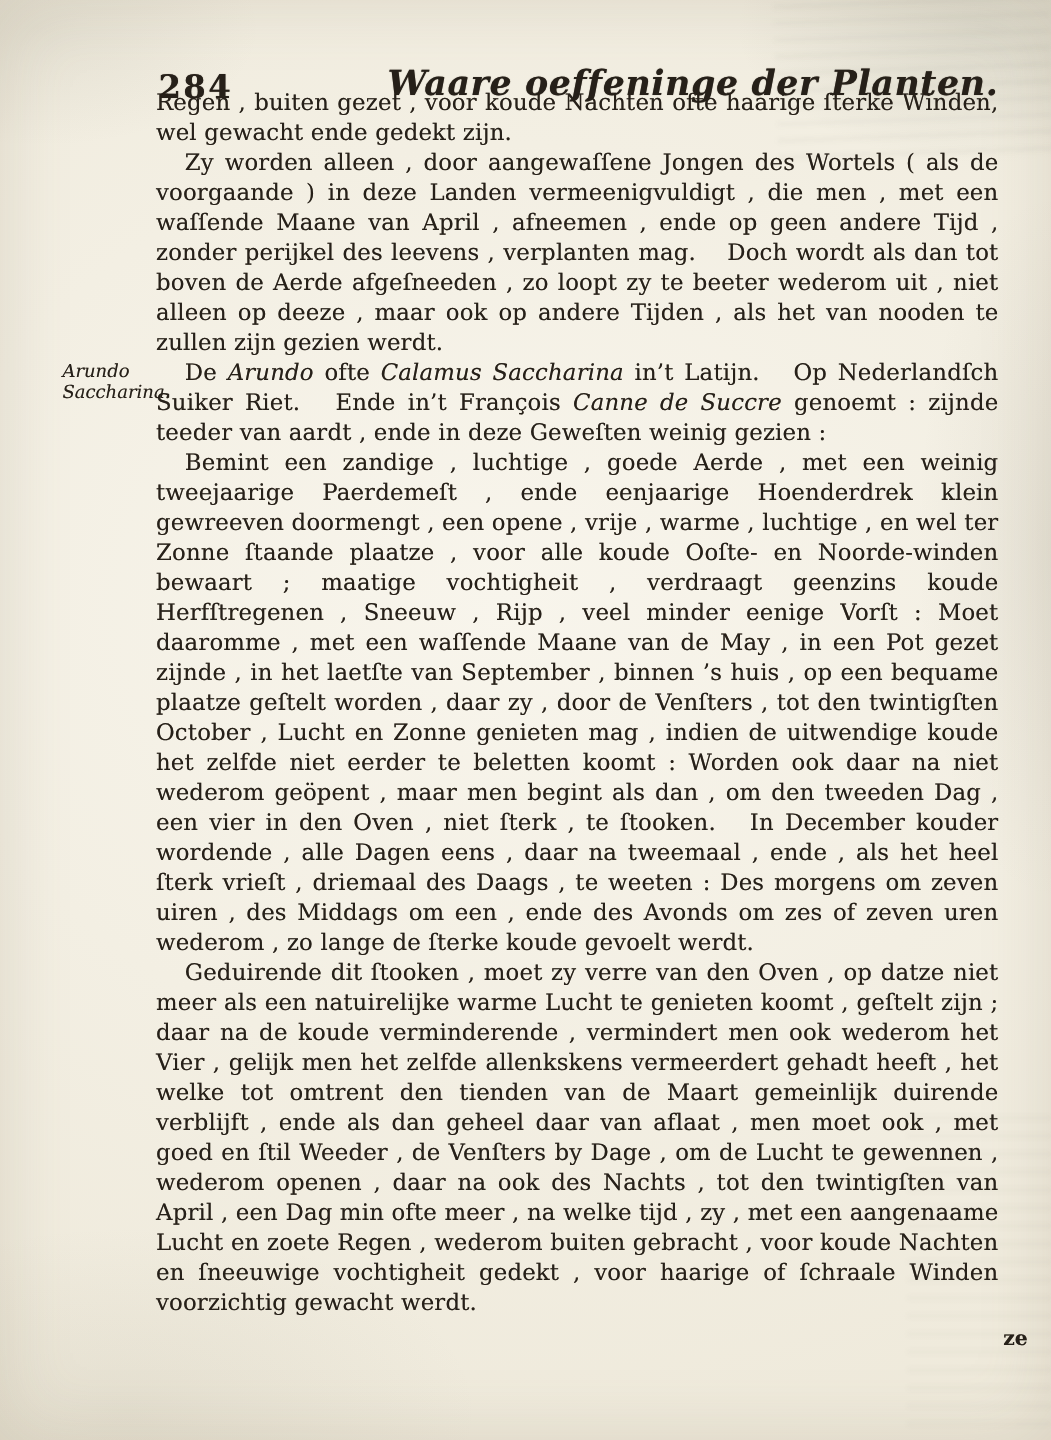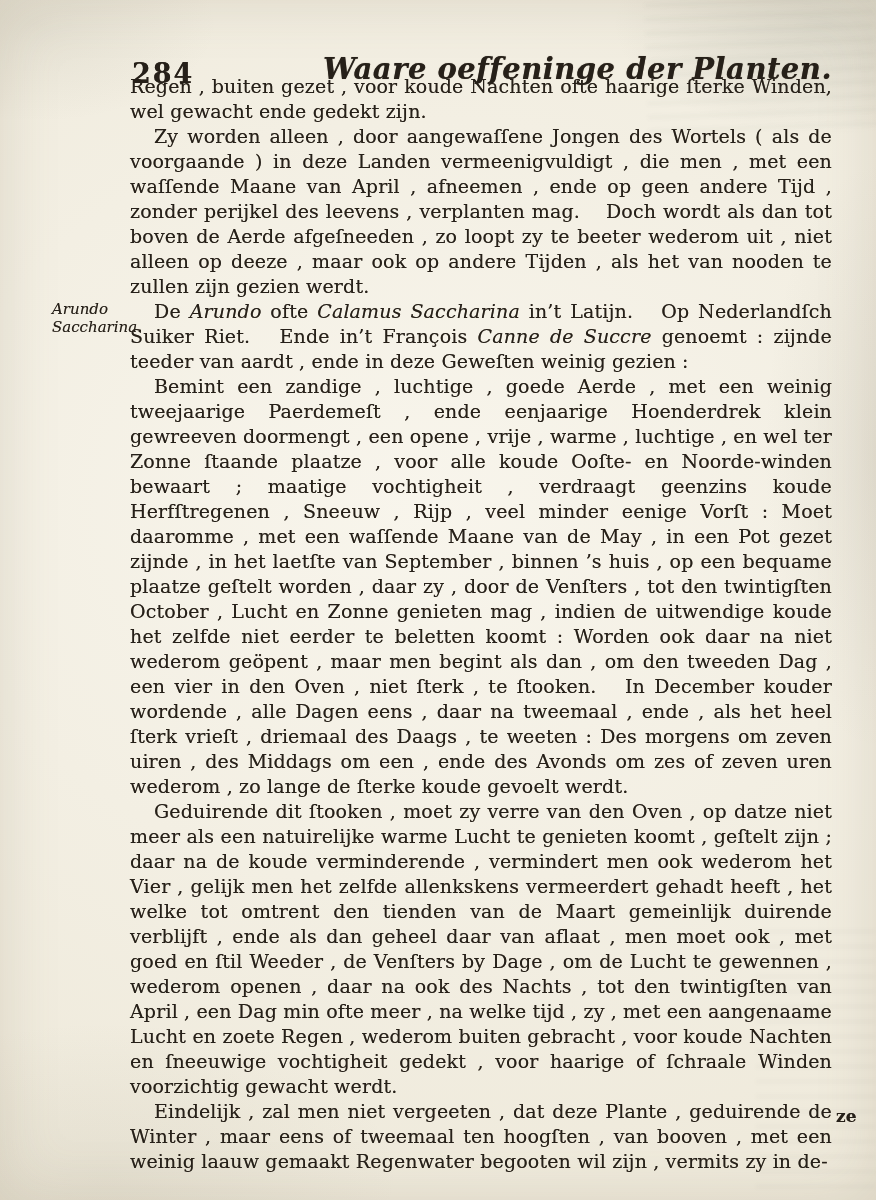--- a/index.html
+++ b/index.html
@@ -76,18 +76,17 @@
     <div>Arundo</div>
     <div>Saccharina.</div>
   </div>
 
   <div class="textcol">
     <p class="para no-indent">Regen , buiten gezet , voor koude Nachten ofte haarige ſterke Winden, wel gewacht ende gedekt zijn.</p>
     <p class="para">Zy worden alleen , door aangewaſſene Jongen des Wortels ( als de voorgaande ) in deze Landen vermeenigvuldigt , die men , met een waſſende Maane van April , afneemen , ende op geen andere Tijd , zonder perijkel des leevens , verplanten mag.  Doch wordt als dan tot boven de Aerde afgeſneeden , zo loopt zy te beeter wederom uit , niet alleen op deeze , maar ook op andere Tijden , als het van nooden te zullen zijn gezien werdt.</p>
     <p class="para"><span>De </span><span class="lat">Arundo</span><span> ofte </span><span class="lat">Calamus Saccharina</span><span> in’t Latijn.  Op Nederlandſch Suiker Riet.  Ende in’t François </span><span class="lat">Canne de Succre</span><span> genoemt : zijnde teeder van aardt , ende in deze Geweſten weinig gezien :</span></p>
     <p class="para">Bemint een zandige , luchtige , goede Aerde , met een weinig tweejaarige Paerdemeſt , ende eenjaarige Hoenderdrek klein gewreeven doormengt , een opene , vrije , warme , luchtige , en wel ter Zonne ſtaande plaatze , voor alle koude Ooſte- en Noorde-winden bewaart ; maatige vochtigheit , verdraagt geenzins koude Herfſtregenen , Sneeuw , Rijp , veel minder eenige Vorſt : Moet daaromme , met een waſſende Maane van de May , in een Pot gezet zijnde , in het laetſte van September , binnen ’s huis , op een bequame plaatze geſtelt worden , daar zy , door de Venſters , tot den twintigſten October , Lucht en Zonne genieten mag , indien de uitwendige koude het zelfde niet eerder te beletten koomt : Worden ook daar na niet wederom geöpent , maar men begint als dan , om den tweeden Dag , een vier in den Oven , niet ſterk , te ſtooken.  In December kouder wordende , alle Dagen eens , daar na tweemaal , ende , als het heel ſterk vrieſt , driemaal des Daags , te weeten : Des morgens om zeven uiren , des Middags om een , ende des Avonds om zes of zeven uren wederom , zo lange de ſterke koude gevoelt werdt.</p>
     <p class="para">Geduirende dit ſtooken , moet zy verre van den Oven , op datze niet meer als een natuirelijke warme Lucht te genieten koomt , geſtelt zijn ; daar na de koude verminderende , vermindert men ook wederom het Vier , gelijk men het zelfde allenkskens vermeerdert gehadt heeft , het welke tot omtrent den tienden van de Maart gemeinlijk duirende verblijft , ende als dan geheel daar van aflaat , men moet ook , met goed en ſtil Weeder , de Venſters by Dage , om de Lucht te gewennen , wederom openen , daar na ook des Nachts , tot den twintigſten van April , een Dag min ofte meer , na welke tijd , zy , met een aangenaame Lucht en zoete Regen , wederom buiten gebracht , voor koude Nachten en ſneeuwige vochtigheit gedekt , voor haarige of ſchraale Winden voorzichtig gewacht werdt.</p>
-    <p class="para">Eindelijk , zal men niet vergeeten , dat deze Plante , geduirende de Winter , maar eens of tweemaal ten hoogſten , van booven , met een weinig laauw gemaakt Regenwater begooten wil zijn , vermits zy in de-</p>
   </div>
 
   <div class="catchword">ze</div>
 
 </div>
 
 </body></html>

